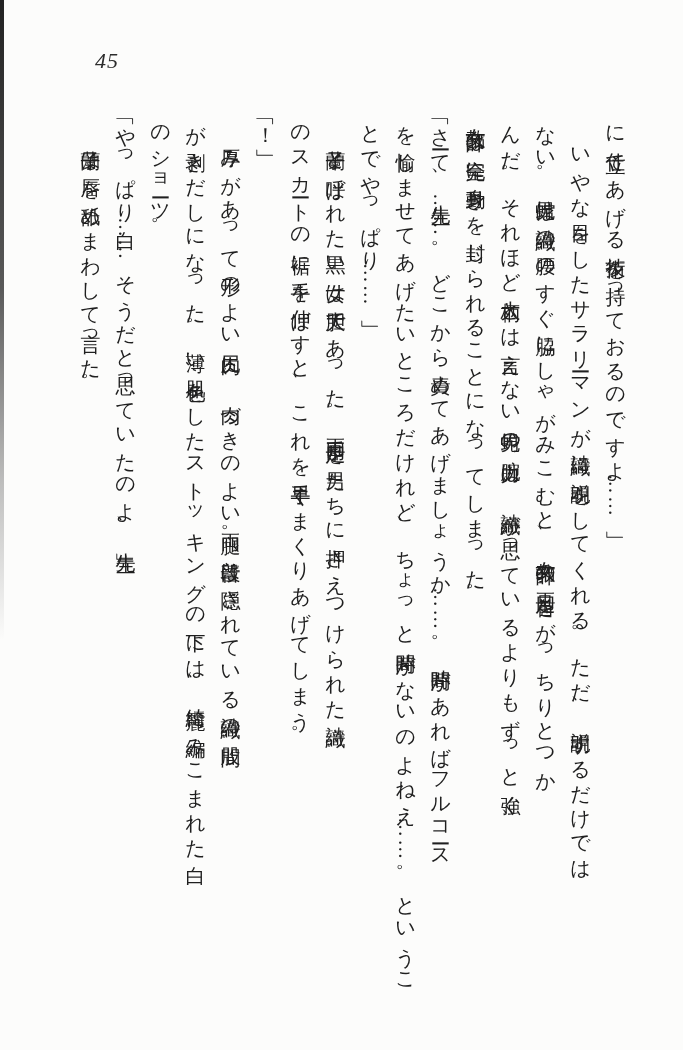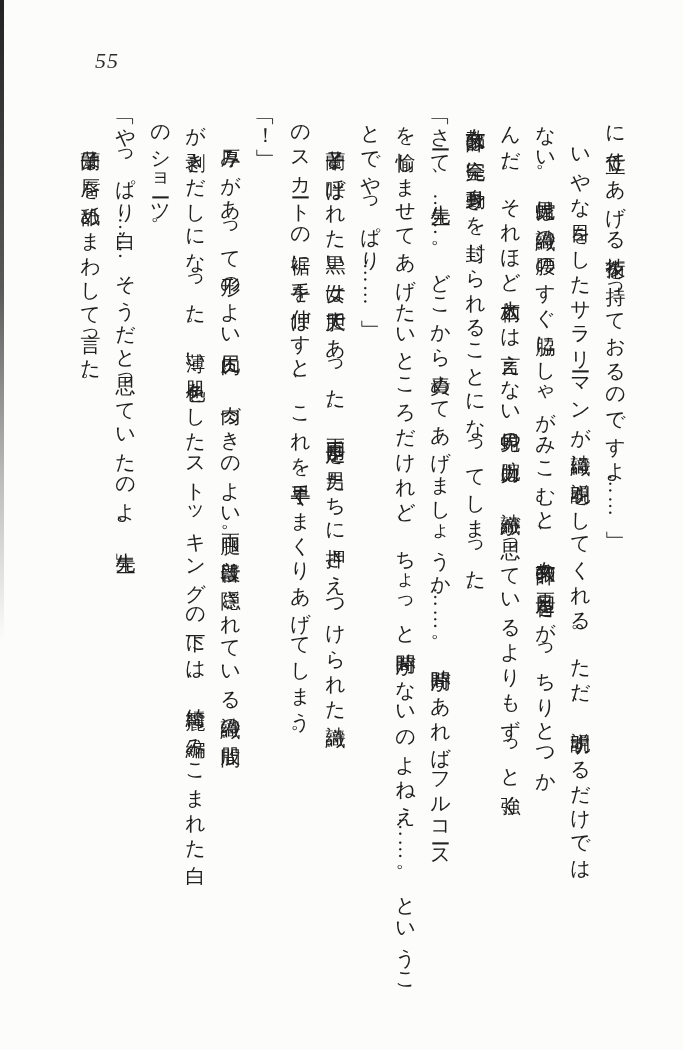--- a/index.html
+++ b/index.html
@@ -59,21 +59,21 @@
     text-indent: 22px;
   }
 </style>
 </head>
 <body>
 
 <div style="position:absolute; inset:0;">
 
   <div class="scan-edge"></div>
 
-  <div class="page-number">55</div>
+  <div class="page-number">45</div>
 
   <div class="text-block">
     <p>に仕立てあげる技術を持っておるのですよ……」</p>
     <p class="indent">いやな目をしたサラリーマンが詩織に説明をしてくれる。ただ、説明するだけでは</p>
     <p>ない。蛇男は詩織の腰のすぐ脇にしゃがみこむと、女教師の両足首をがっちりとつか</p>
     <p>んだ。それほど大柄とは言えない蛇男の腕力は、詩織が思っているよりもずっと強く、</p>
     <p>女教師は完全に身動きを封じられることになってしまった。</p>
     <p>「さーて、先生……。どこから責めてあげましょうか……。時間があればフルコース</p>
     <p>を愉しませてあげたいところだけれど、ちょっと時間がないのよねえ……。というこ</p>
     <p>とでやっぱり……」</p>

